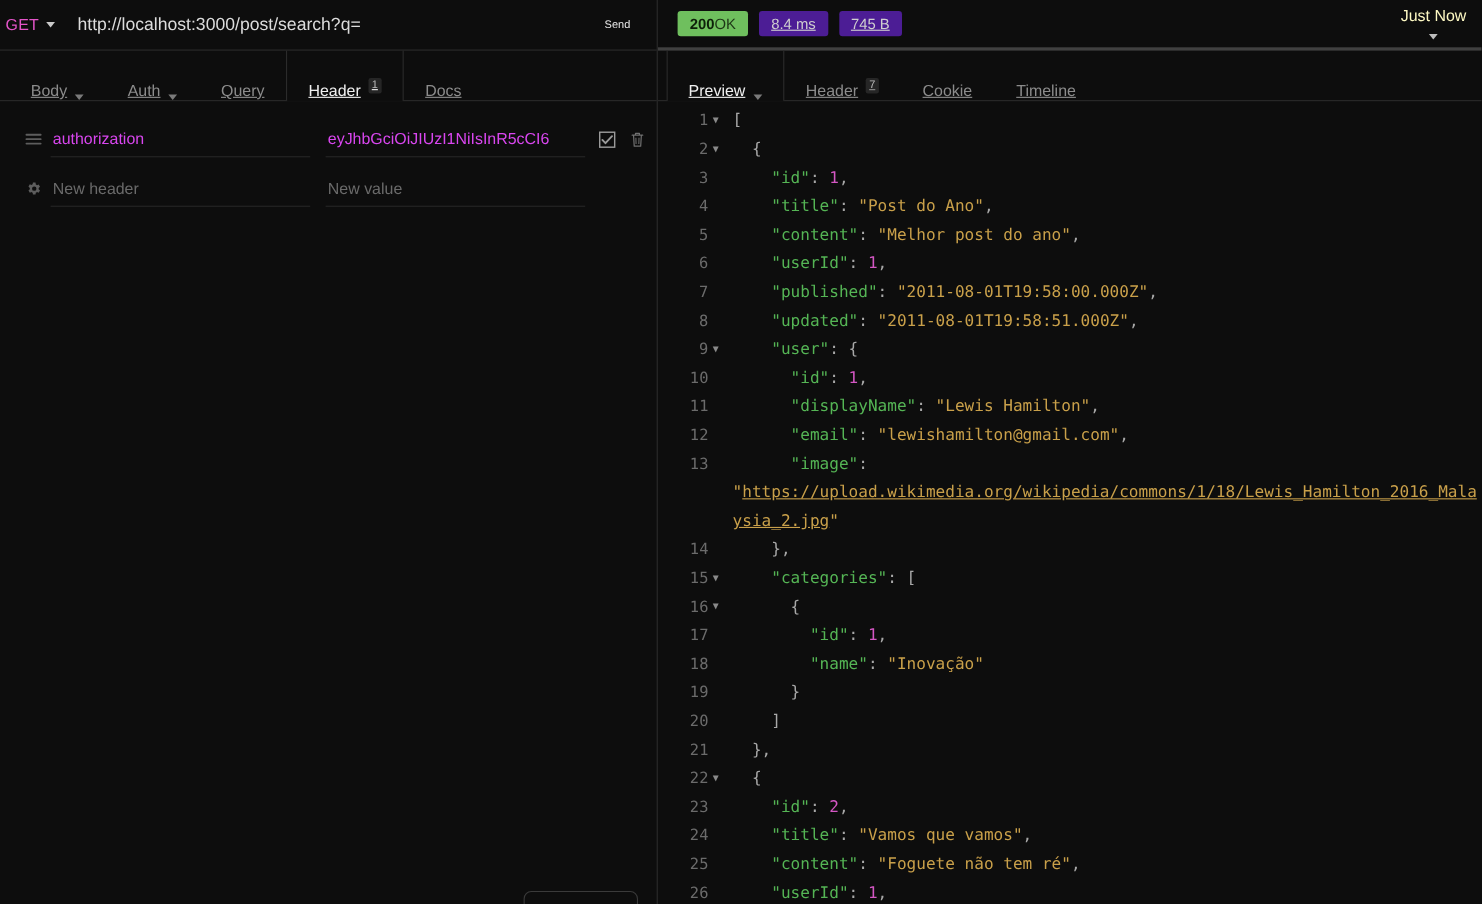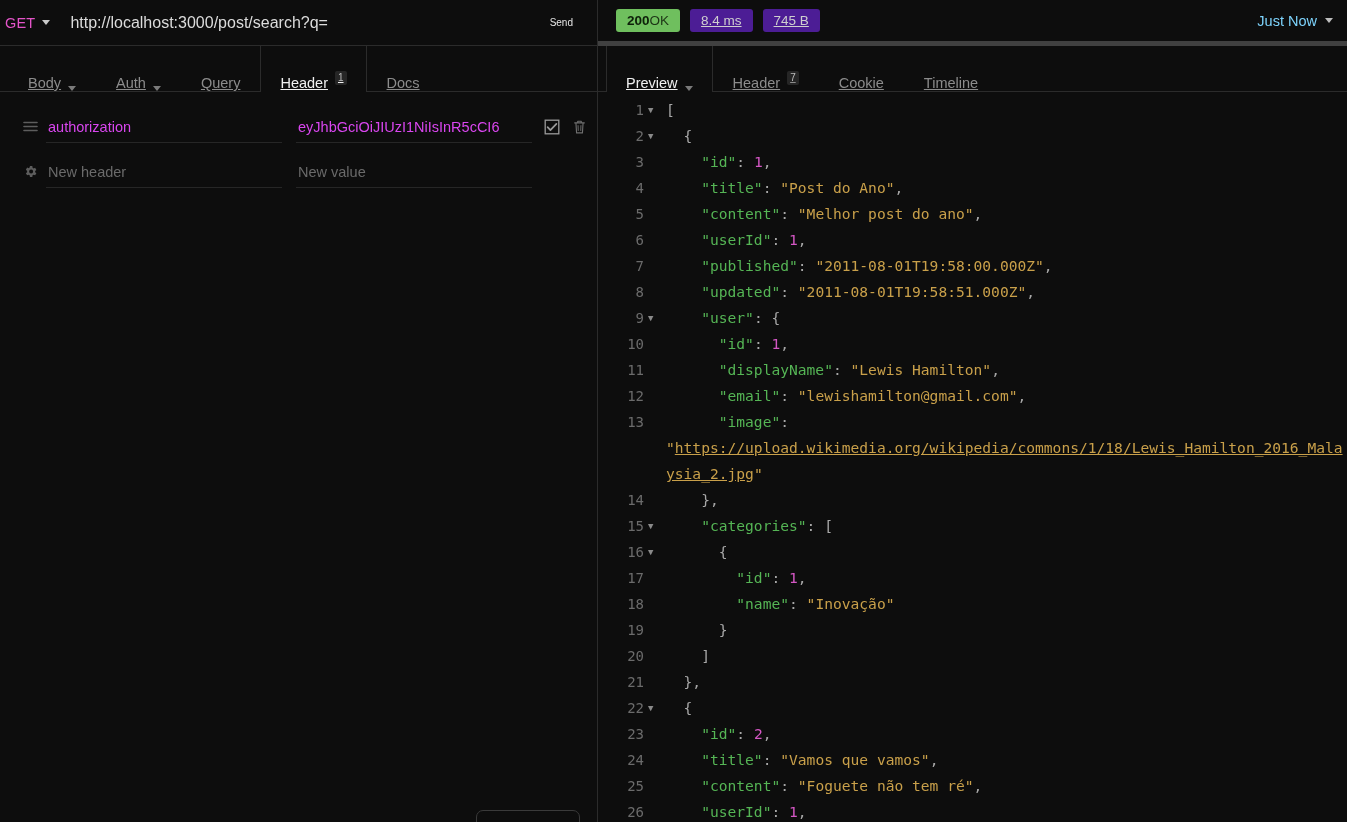--- a/index.html
+++ b/index.html
@@ -146,41 +146,41 @@
   #right-panel {
     width:749px; height:822px;
     background:#0d0d0d;
     display:flex; flex-direction:column;
   }
 
   
   #status-bar {
     height:46px; flex:0 0 46px;
     display:flex; align-items:center;
-    border-bottom:5px solid #404040;
+    border-bottom:3px solid #404040;
     padding:0 14px 0 18px;
     gap:10px;
   }
   .pill {
     font-size:13.5px;
     padding:4px 11px;
     border-radius:3px;
     white-space:nowrap;
   }
   #status-code-pill {
     background:#6fbf5e; color:#10240c;
     font-weight:400;
   }
   #status-code-pill b { font-weight:700; color:#0d1f09; }
   #status-code-pill span.ok { font-weight:400; color:#1d3516; }
   #time-pill, #size-pill { background:#4c1d95; color:#cfcfcf;text-decoration:underline; }
   #status-spacer { flex:1 1 auto; }
   #timestamp-select {
     display:flex; align-items:center; gap:8px;
-    color:#7dd3fc; font-size:14.5px; cursor:pointer;
+    color:#fef9c3; font-size:14.5px; cursor:pointer;flex-direction:column;
   }
   #timestamp-select .caret { color:#bdbdbd; }
 
   
   #response-tabs {
     height:46px; flex:0 0 46px;
     display:flex; align-items:stretch;
     border-bottom:1px solid #2b2b2b;
     padding-left:8px;
   }

